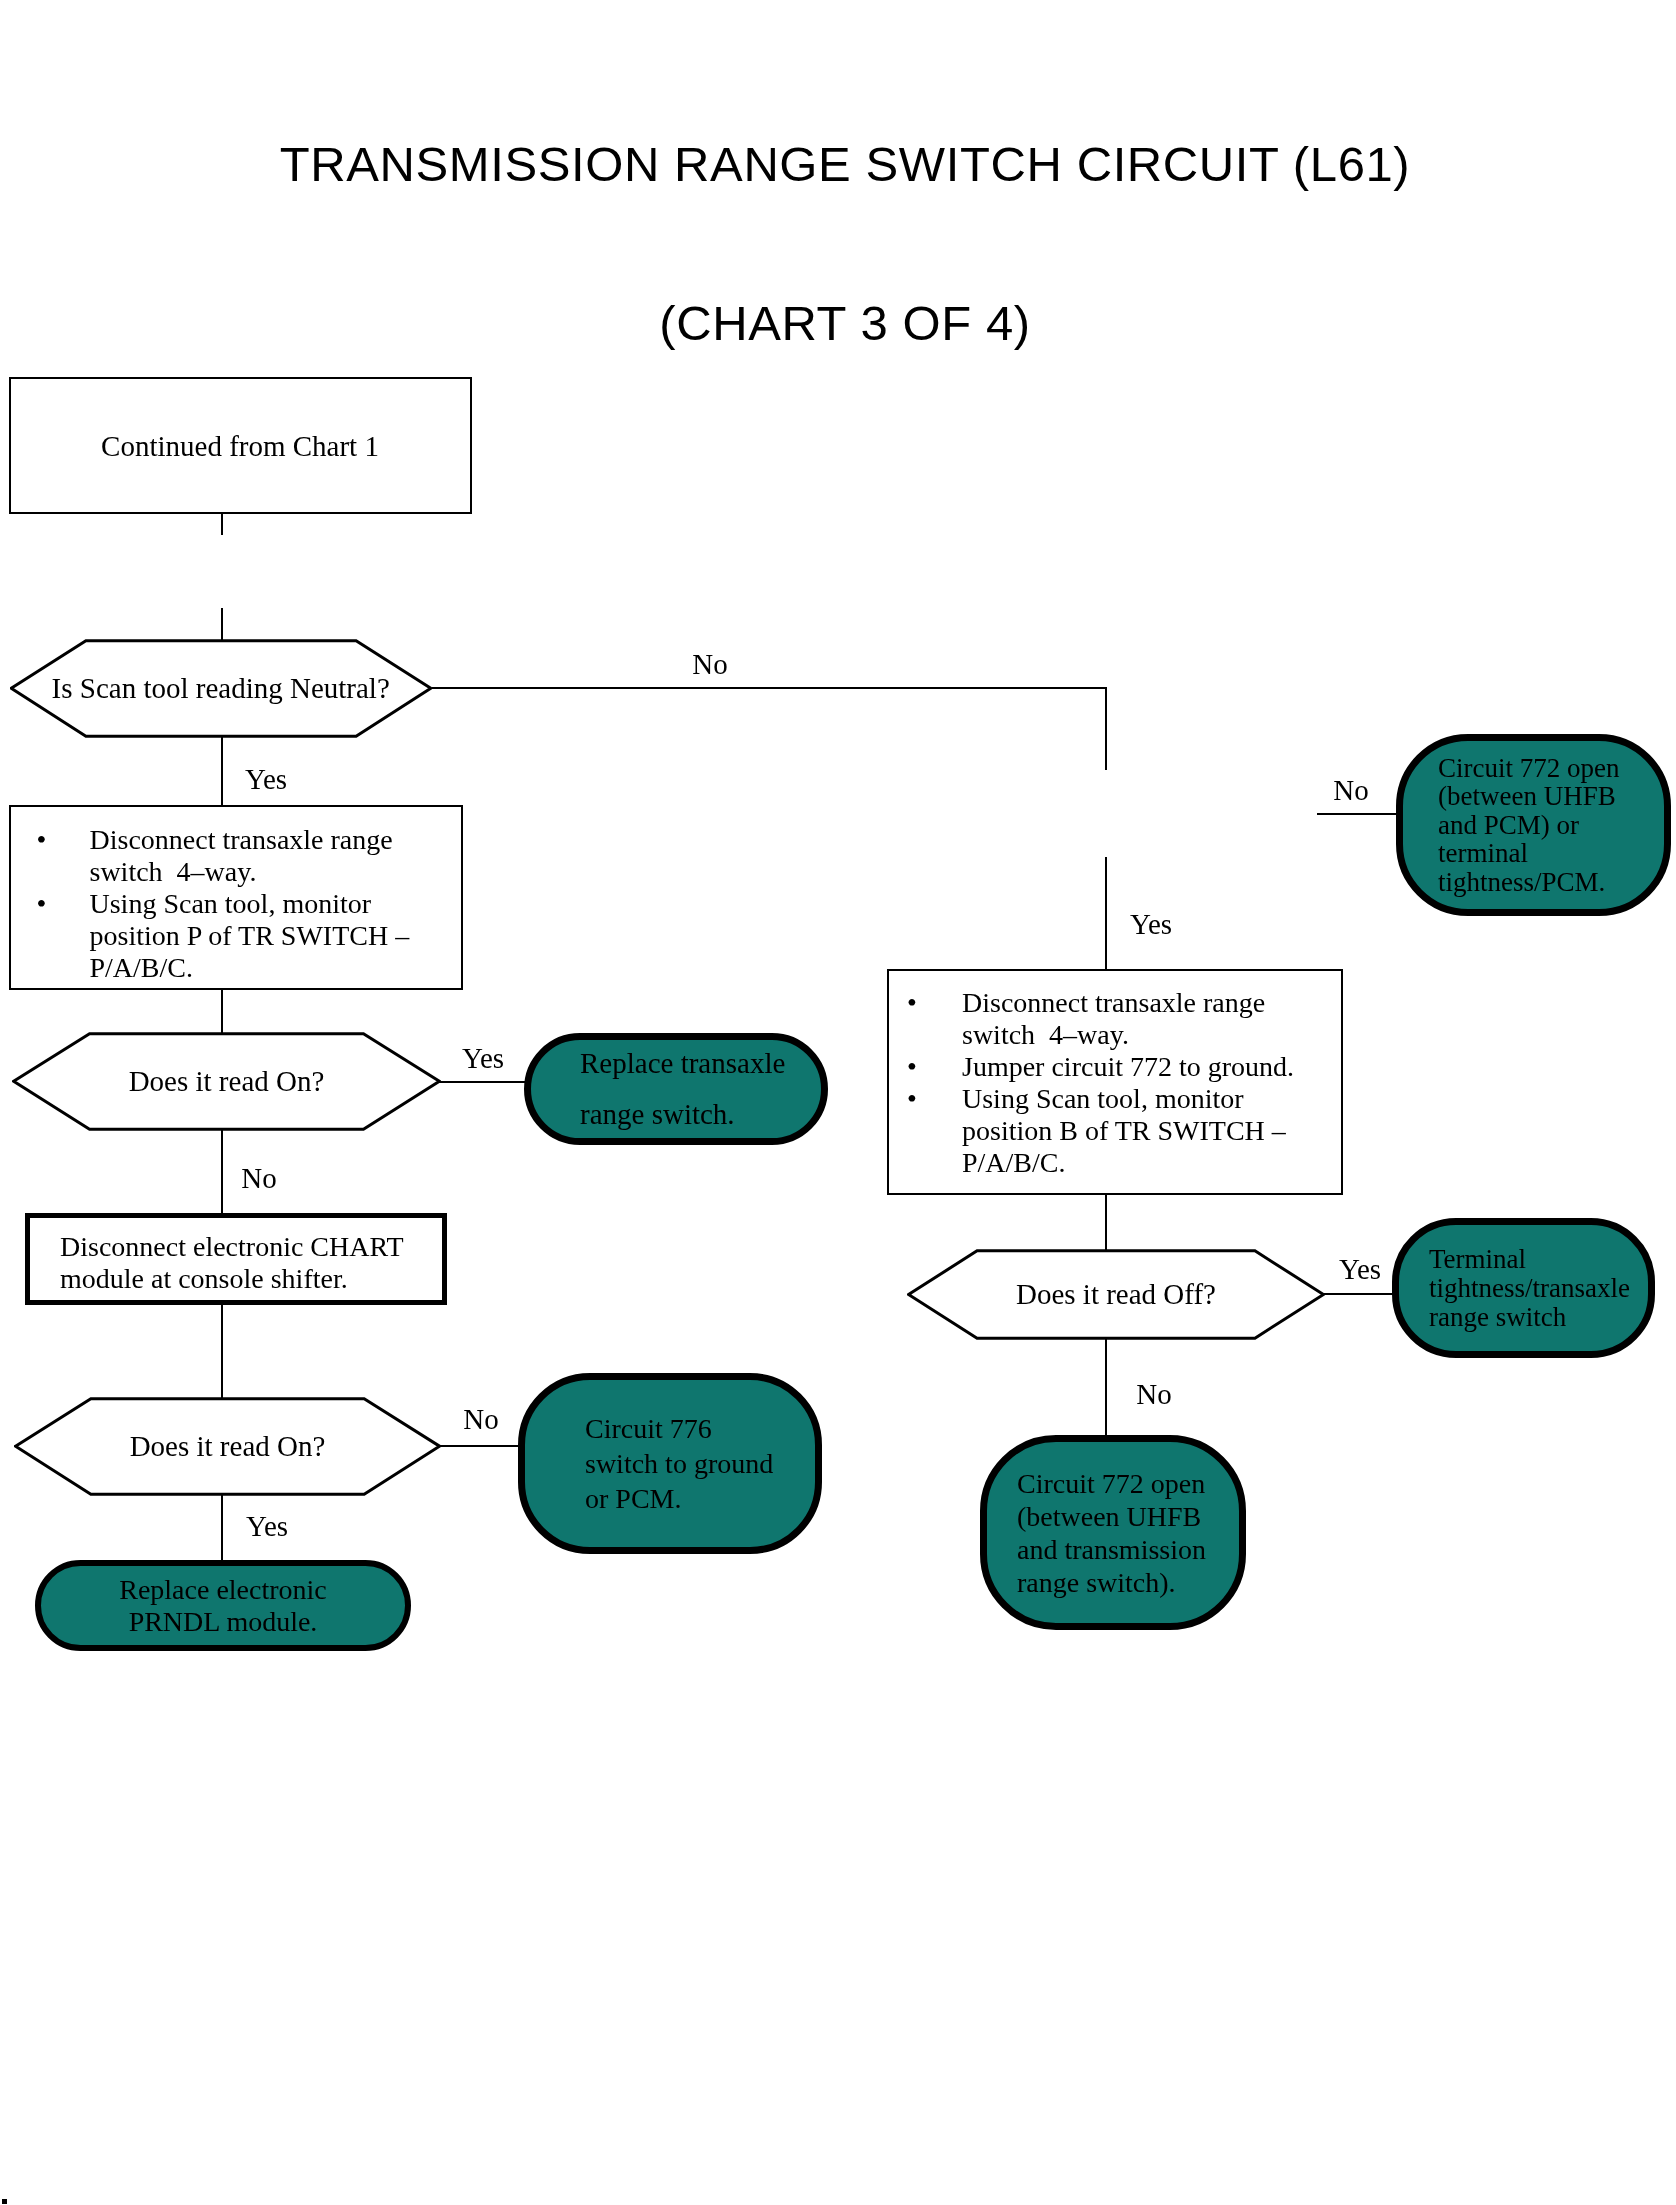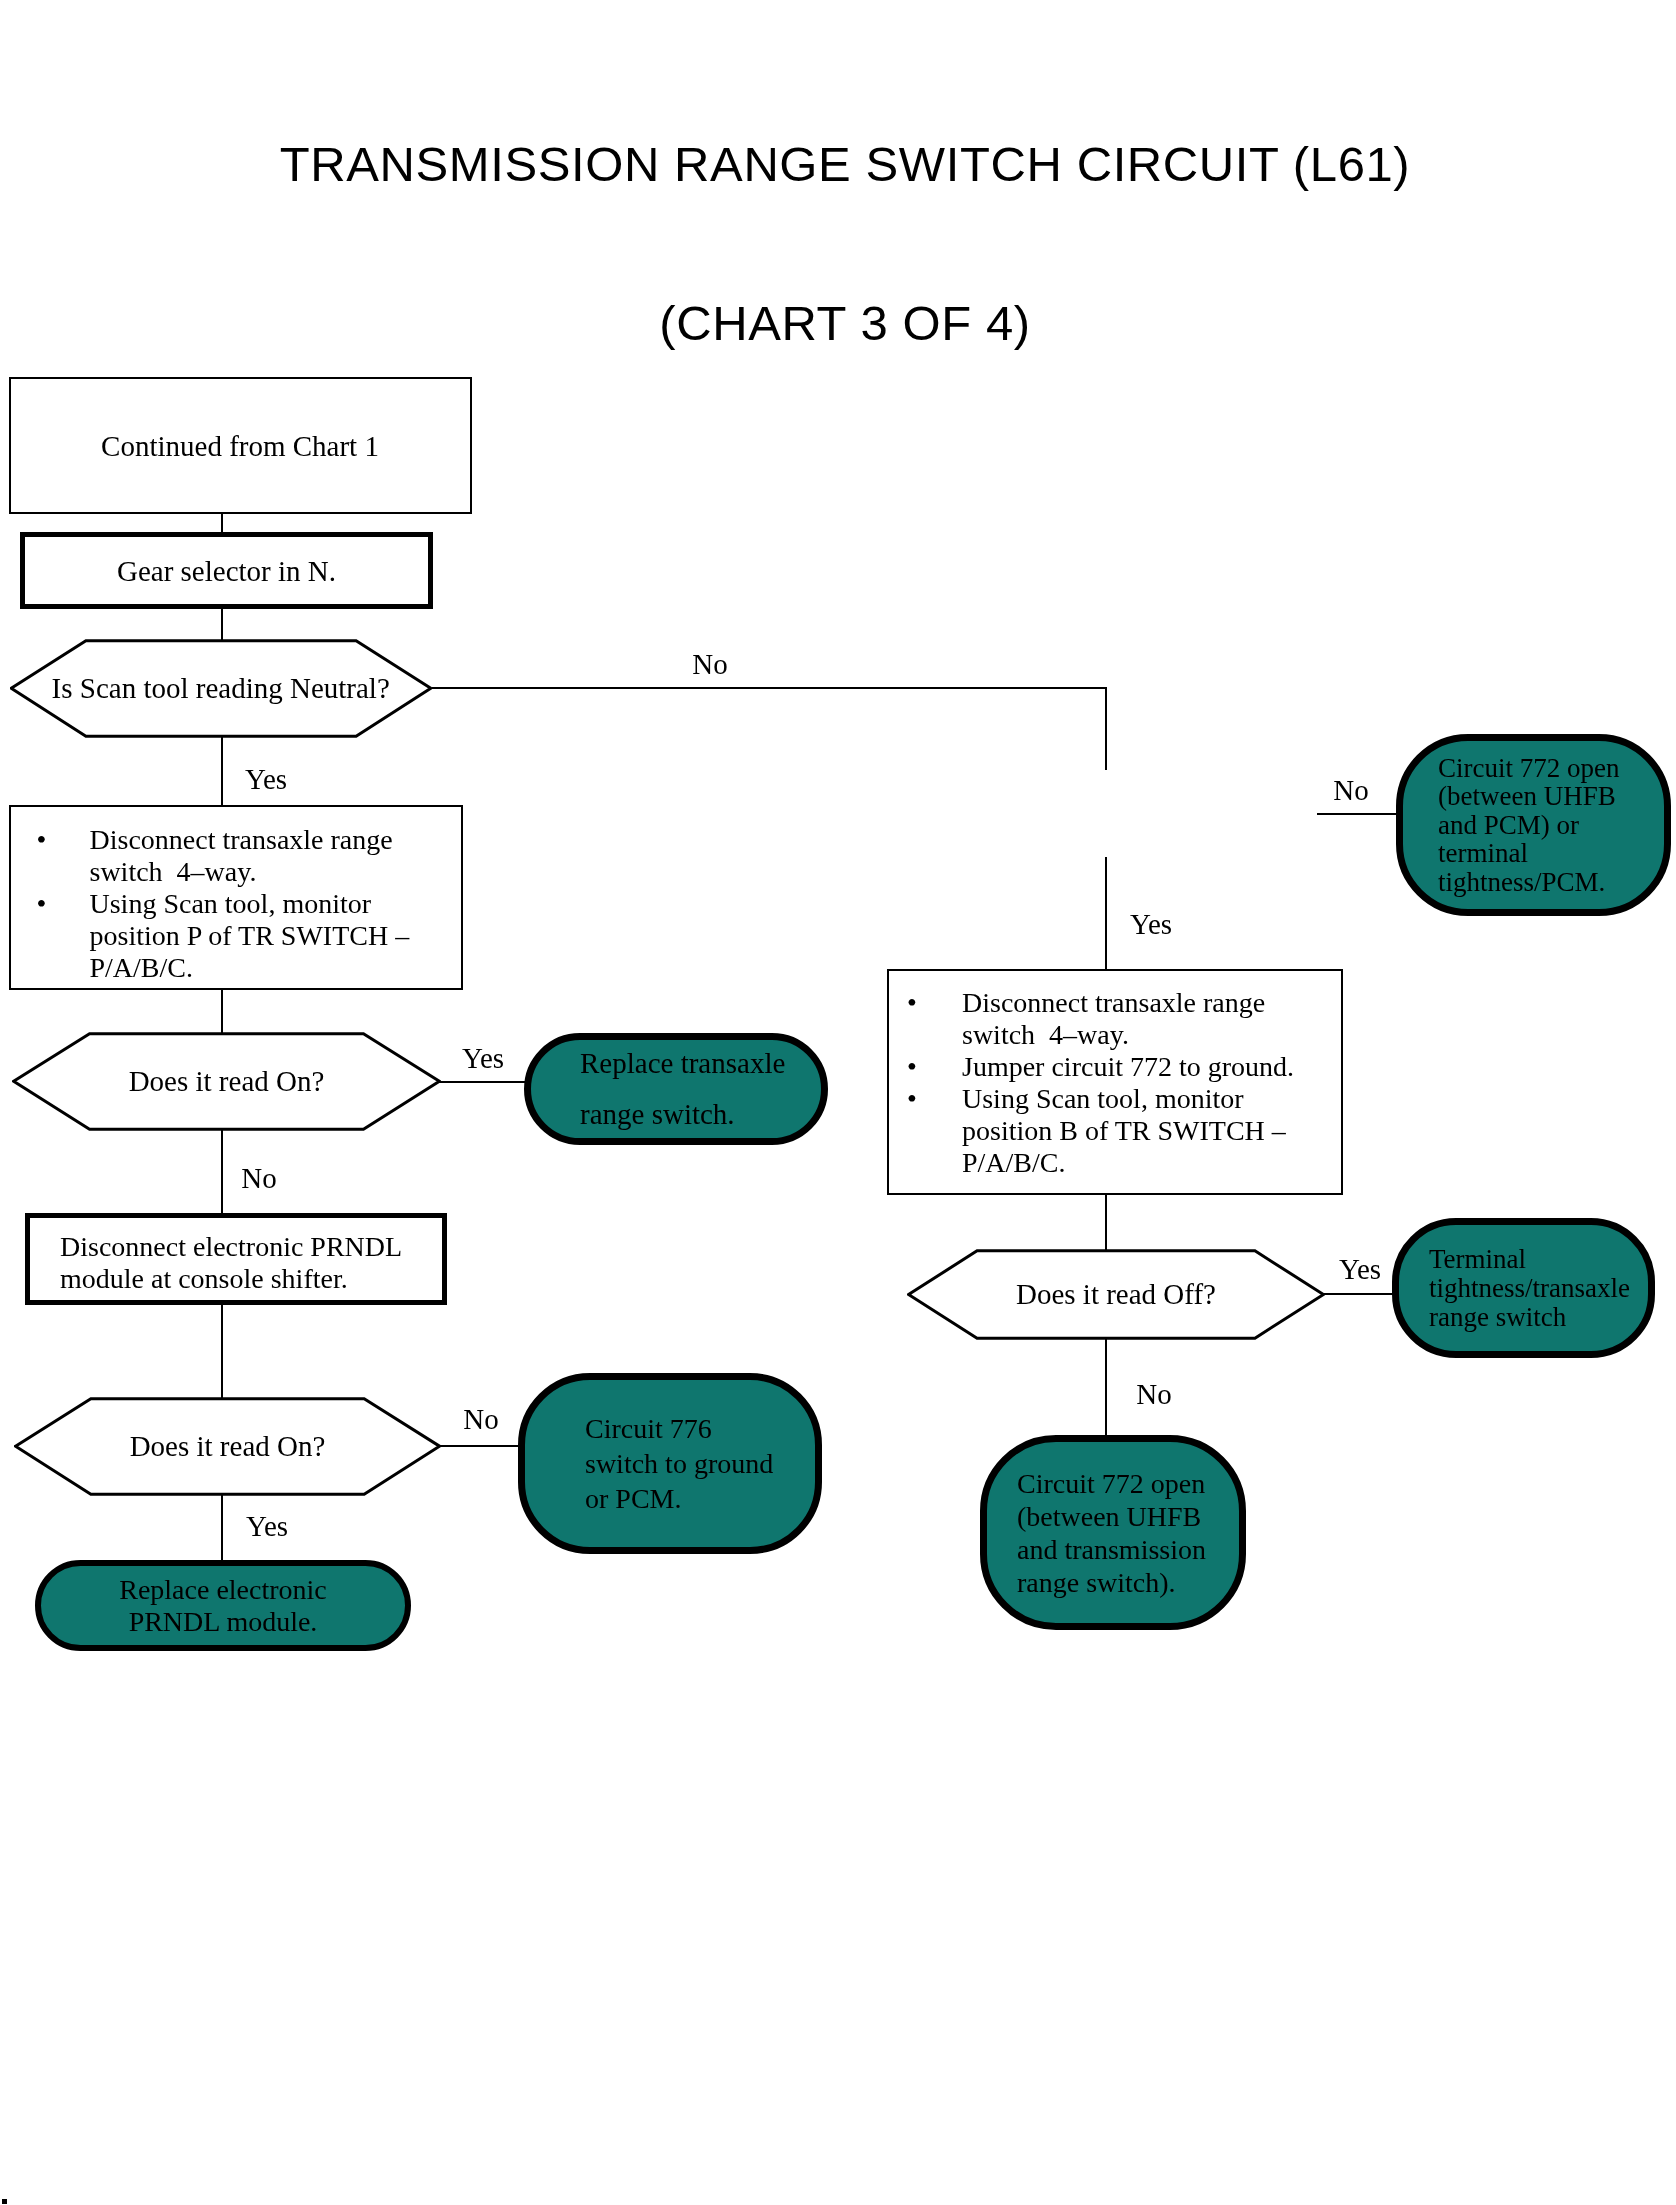--- a/index.html
+++ b/index.html
@@ -121,25 +121,20 @@
   <div class="branch-label" style="left:1151px;top:924px;">Yes</div>
   <div class="branch-label" style="left:1360px;top:1269px;">Yes</div>
   <div class="branch-label" style="left:1154px;top:1394px;">No</div>
 
   <div class="rect" style="left:8.5px; top:377px; width:463px; height:137px;">
     <div class="center-label">
       <span class="tline" style="font-size:29px;font-family:Liberation Serif, serif;">Continued from Chart 1</span>
     </div>
   </div>
 
-  <div class="rect thick" style="left:20px; top:532px; width:413px; height:77px;">
-    <div class="center-label">
-      <span class="tline" style="font-size:29px;">Gear selector in N.</span>
-    </div>
-  </div>
 
   <div class="hex" style="left:9.7px; top:639px; width:422px; height:99px;">
     <svg width="422" height="99" viewBox="0 0 695 163">
       <polygon points="2,81 125,3 570,3 693,81 570,160 125,160" fill="#ffffff" stroke="#000000" stroke-width="5"></polygon>
     </svg>
     <div class="hex-label">Is Scan tool reading Neutral?</div>
   </div>
 
   <div class="rect" style="left:9px; top:805px; width:454px; height:185px; padding-top:17px;">
     <div class="bullet-row">
@@ -165,21 +160,21 @@
     </svg>
     <div class="hex-label">Does it read On?</div>
   </div>
 
   <div class="stadium" style="left:524px; top:1033px; width:304px; height:112px; border-radius:56px; padding-left:49px;gap:16px;">
     <div class="tline sz48">Replace transaxle</div>
     <div class="tline sz48">range switch.</div>
   </div>
 
   <div class="rect thick" style="left:25px; top:1213px; width:422px; height:92px; padding:13.4px 0 0 30px;">
-    <div class="tline">Disconnect electronic PRNDL</div>
+    <div class="tline">Disconnect electronic CHART</div>
     <div class="tline">module at console shifter.</div>
   </div>
 
   <div class="hex" style="left:14px; top:1397px; width:427px; height:99px;">
     <svg width="427" height="99" viewBox="0 0 702 163">
       <polygon points="2,81 126,3 576,3 700,81 576,160 126,160" fill="#ffffff" stroke="#000000" stroke-width="5"></polygon>
     </svg>
     <div class="hex-label">Does it read On?</div>
   </div>
 

